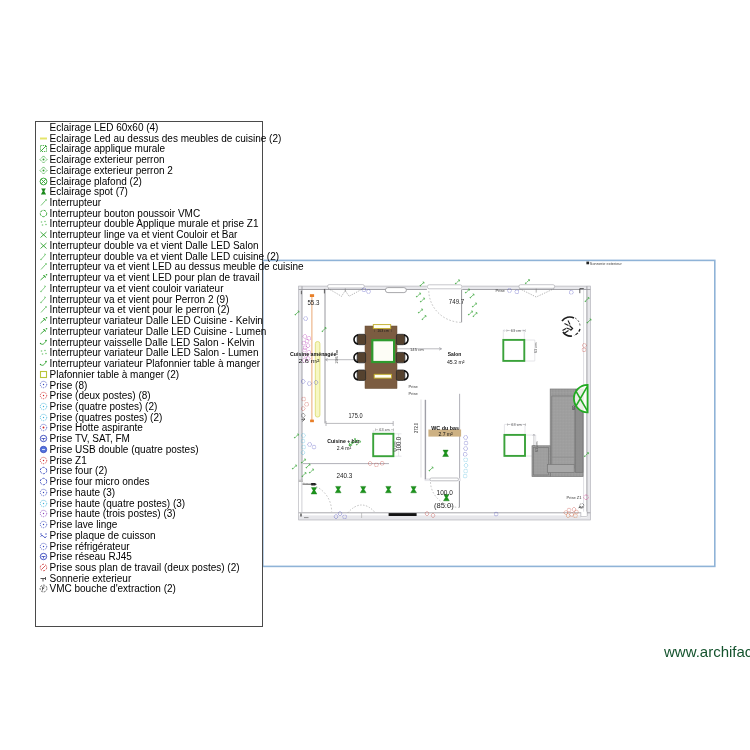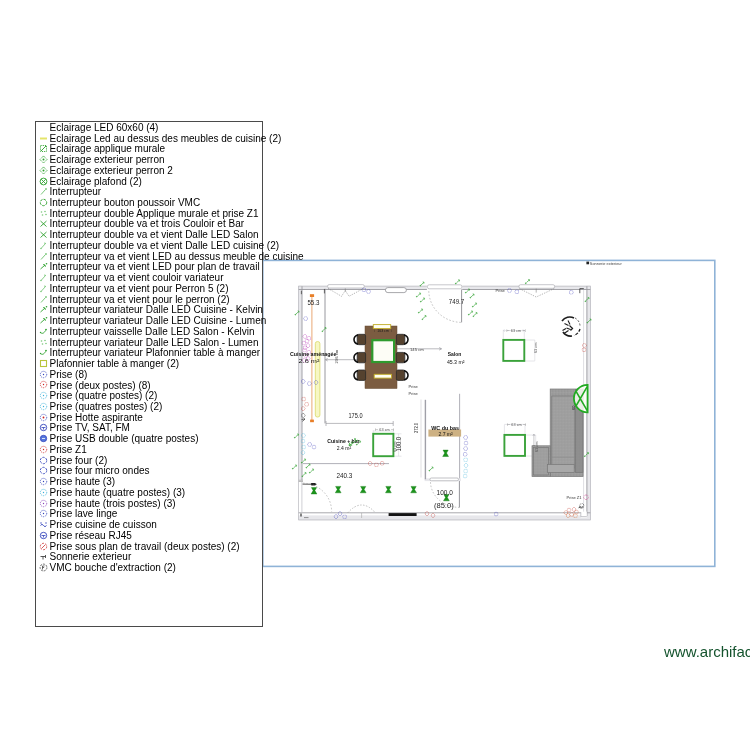--- a/index.html
+++ b/index.html
@@ -894,20 +894,26 @@
     </div>
 <div class="r">
       <svg class="ic" viewBox="0 0 9 9">
         <circle cx="4.5" cy="4.5" r="3.4" fill="none" stroke="#2da12d" stroke-width="0.9"></circle>
         <path d="M2.2,2.2 L6.8,6.8 M6.8,2.2 L2.2,6.8" stroke="#2da12d" stroke-width="0.9"></path>
       </svg>
       <span class="t">Eclairage plafond (2)</span>
     </div>
 <div class="r">
       <svg class="ic" viewBox="0 0 9 9">
+        <path d="M2.2,1.5 h4.6 l-1.5,2.8 1.8,3.2 h-5.2 l1.8,-3.2 z" fill="#1c8a1c"></path>
+      </svg>
+      <span class="t">Eclairage spot (7)</span>
+    </div>
+<div class="r">
+      <svg class="ic" viewBox="0 0 9 9">
         <path d="M2,7.5 L6.5,2.5" stroke="#7cc87c" stroke-width="1"></path>
         <circle cx="7" cy="2" r="0.9" fill="#7cc87c"></circle>
       </svg>
       <span class="t">Interrupteur</span>
     </div>
 <div class="r">
       <svg class="ic" viewBox="0 0 9 9">
         <circle cx="4.5" cy="4.5" r="3.2" fill="none" stroke="#2da12d" stroke-width="1" stroke-dasharray="2.5,1.2"></circle>
       </svg>
       <span class="t">Interrupteur bouton poussoir VMC</span>
@@ -918,21 +924,21 @@
         <circle cx="6" cy="2.5" r="0.8" fill="#7cc87c"></circle>
         <circle cx="3.5" cy="6" r="0.8" fill="#7cc87c"></circle>
         <circle cx="7" cy="5.5" r="0.8" fill="#7cc87c"></circle>
       </svg>
       <span class="t">Interrupteur double Applique murale et prise Z1</span>
     </div>
 <div class="r">
       <svg class="ic" viewBox="0 0 9 9">
         <path d="M1.5,2 L7.5,7.5 M7.5,2 L1.5,7.5" stroke="#2da12d" stroke-width="0.9"></path>
       </svg>
-      <span class="t">Interrupteur double va et trois Couloir et Bar</span>
+      <span class="t">Interrupteur linge va et vient Couloir et Bar</span>
     </div>
 <div class="r">
       <svg class="ic" viewBox="0 0 9 9">
         <path d="M1.5,2 L7.5,7.5 M7.5,2 L1.5,7.5" stroke="#2da12d" stroke-width="0.9"></path>
       </svg>
       <span class="t">Interrupteur double va et vient Dalle LED Salon</span>
     </div>
 <div class="r">
       <svg class="ic" viewBox="0 0 9 9">
         <path d="M2,7.5 L6.5,2.5 M5,2 l2,0.5" stroke="#7cc87c" stroke-width="0.9" fill="none"></path>
@@ -959,21 +965,21 @@
         <path d="M2,7.5 L6.5,2.5 M5,2 l2,0.5" stroke="#7cc87c" stroke-width="0.9" fill="none"></path>
         <circle cx="2" cy="7.5" r="0.8" fill="#7cc87c"></circle>
       </svg>
       <span class="t">Interrupteur va et vient couloir variateur</span>
     </div>
 <div class="r">
       <svg class="ic" viewBox="0 0 9 9">
         <path d="M2,7.5 L6.5,2.5 M5,2 l2,0.5" stroke="#7cc87c" stroke-width="0.9" fill="none"></path>
         <circle cx="2" cy="7.5" r="0.8" fill="#7cc87c"></circle>
       </svg>
-      <span class="t">Interrupteur va et vient pour Perron 5 (2)</span>
+      <span class="t">Interrupteur va et vient pour Perron 2 (9)</span>
     </div>
 <div class="r">
       <svg class="ic" viewBox="0 0 9 9">
         <path d="M2,7.5 L6.5,2.5" stroke="#7cc87c" stroke-width="1"></path>
         <circle cx="7" cy="2" r="0.9" fill="#7cc87c"></circle>
       </svg>
       <span class="t">Interrupteur va et vient pour le perron (2)</span>
     </div>
 <div class="r">
       <svg class="ic" viewBox="0 0 9 9">
@@ -1115,21 +1121,28 @@
         <circle cx="4.5" cy="4.5" r="0.7" fill="#3344bb"></circle>
       </svg>
       <span class="t">Prise lave linge</span>
     </div>
 <div class="r">
       <svg class="ic" viewBox="0 0 9 9">
         <path d="M1.5,5.5 q1.5,-2.5 3,0 q1.5,2.5 3,0" stroke="#3344bb" stroke-width="0.9" fill="none"></path>
         <circle cx="2" cy="3" r="0.7" fill="#3344bb"></circle>
         <circle cx="7" cy="3" r="0.7" fill="#3344bb"></circle>
       </svg>
-      <span class="t">Prise cuisine de cuisson</span>
+      <span class="t">Prise plaque de cuisson</span>
+    </div>
+<div class="r">
+      <svg class="ic" viewBox="0 0 9 9">
+        <circle cx="4.5" cy="4.5" r="3.2" fill="none" stroke="#3344bb" stroke-width="0.9" stroke-dasharray="1,1.1"></circle>
+        <circle cx="4.5" cy="4.5" r="0.7" fill="#3344bb"></circle>
+      </svg>
+      <span class="t">Prise réfrigérateur</span>
     </div>
 <div class="r">
       <svg class="ic" viewBox="0 0 9 9">
         <circle cx="4.5" cy="4.5" r="3.2" fill="none" stroke="#3344bb" stroke-width="0.9"></circle>
         <path d="M2.5,4.5 h4 M4.5,4.5 v2" stroke="#3344bb" stroke-width="0.8"></path>
       </svg>
       <span class="t">Prise réseau RJ45</span>
     </div>
 <div class="r">
       <svg class="ic" viewBox="0 0 9 9">

